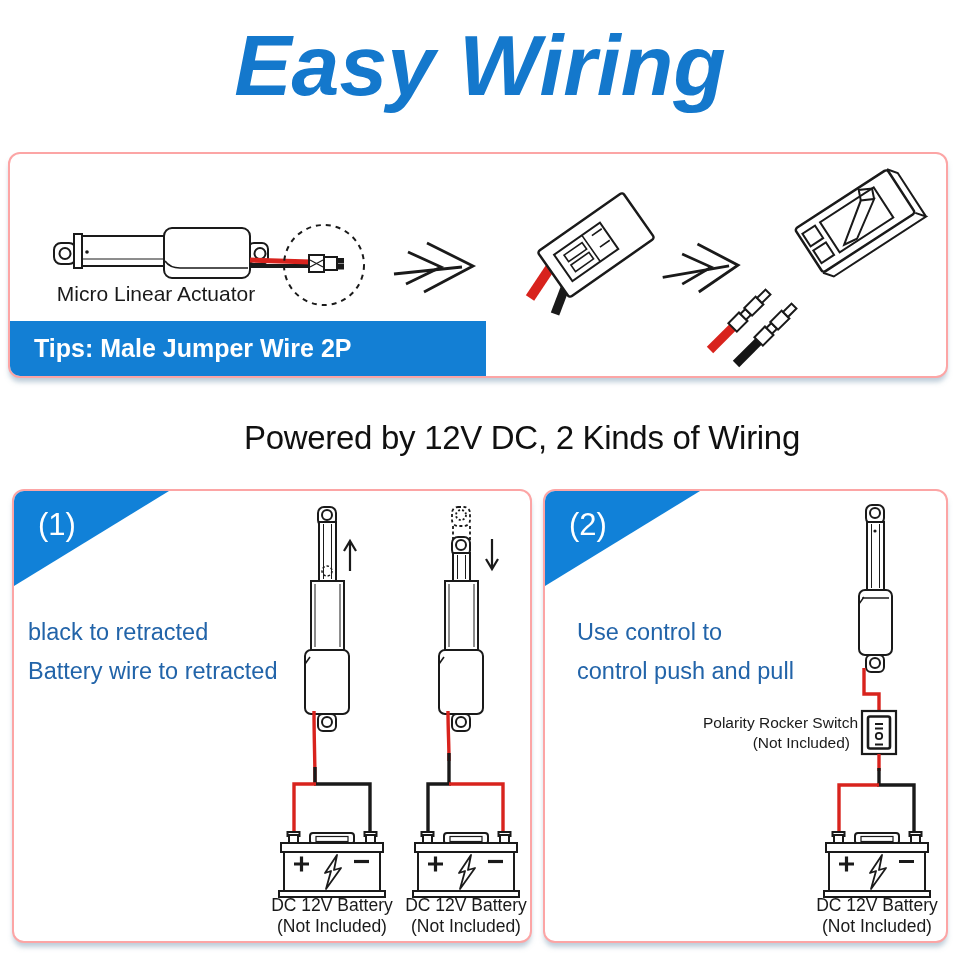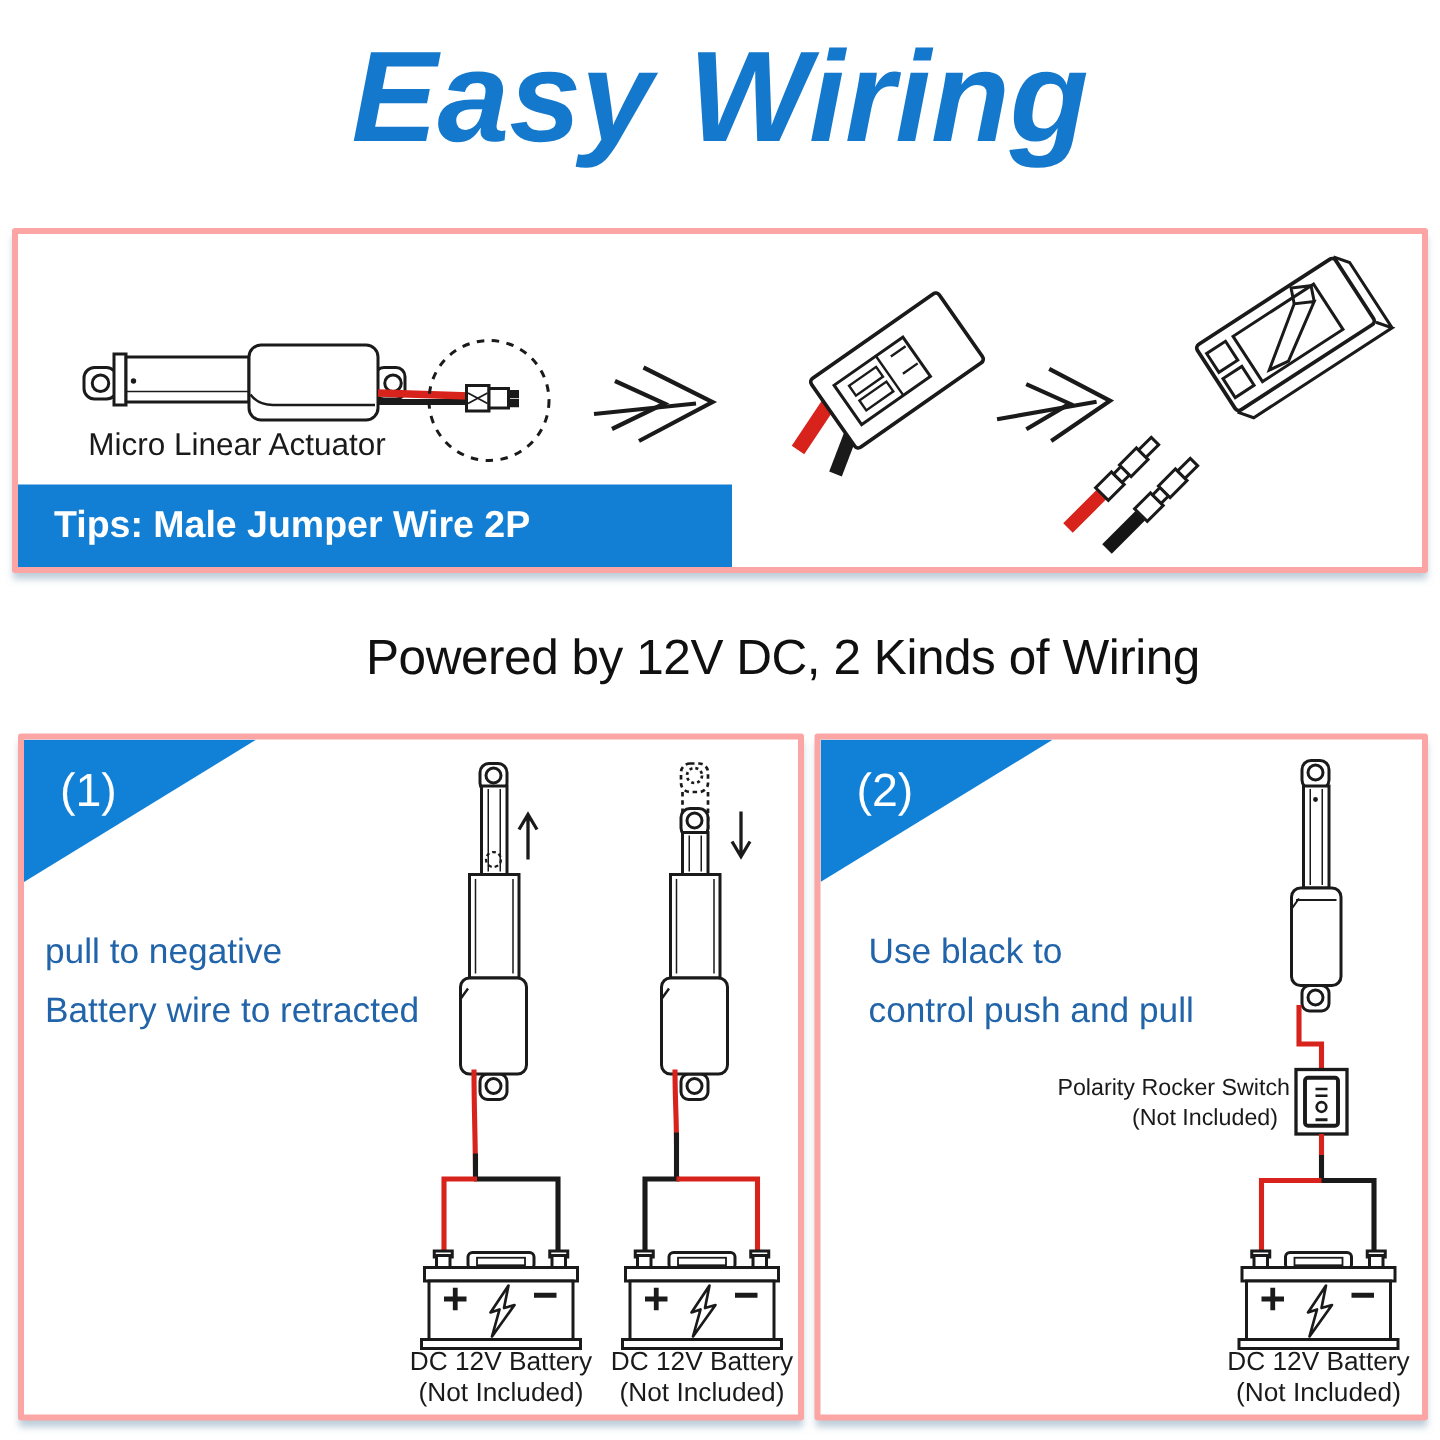--- a/index.html
+++ b/index.html
@@ -1,20 +1,20 @@
 <!DOCTYPE html>
 <html><head>
 <meta charset="utf-8">
 <style>
   html,body{margin:0;padding:0;background:#fff;}
   .page{position:relative;width:960px;height:960px;overflow:hidden;background:#fff;
         font-family:"Liberation Sans",sans-serif;}
   .title{position:absolute;top:16px;left:0;width:100%;text-align:center;
          font-size:86px;font-weight:bold;font-style:italic;color:#1478cc;}
-  .panel{position:absolute;background:#fff;border:4px solid #fca5a5;border-radius:2px;
+  .panel{position:absolute;background:#fff;border:2px solid #fca5a5;border-radius:12px;
          box-shadow:0 5px 5px -1px rgba(125,155,180,.5);overflow:hidden;}
   #topPanel{left:8px;top:152px;width:936px;height:222px;}
   .banner{position:absolute;left:0;bottom:0;width:452px;height:55px;background:#137fd4;
           color:#fff;font-size:25px;font-weight:bold;line-height:55px;padding-left:24px;}
   .heading{position:absolute;top:419px;left:0;width:100%;text-align:center;
            font-size:33px;color:#101010;letter-spacing:-0.3px;margin-left:42px;}
   #panel1{left:12px;top:489px;width:516px;height:450px;}
   #panel2{left:543px;top:489px;width:401px;height:450px;}
   .corner{position:absolute;left:0;top:0;}
   .corner-num{position:absolute;left:24px;top:16px;color:#fff;font-size:31px;}
@@ -136,21 +136,21 @@
   </div>
 
   <div class="heading">Powered by 12V DC, 2 Kinds of Wiring</div>
 
   <div class="panel" id="panel1">
     <svg class="corner" width="160" height="100">
       <path d="M0,0 H155 L0,95 Z" fill="#1181d8"></path>
     </svg>
     <div class="corner-num">(1)</div>
     <div class="blue-text">
-      <div>pull to negative</div>
+      <div>black to retracted</div>
       <div>Battery wire to retracted</div>
     </div>
     <svg class="diagram" width="516" height="450" viewBox="0 0 516 450">
 
       <g stroke="#1a1a1a" stroke-width="2" fill="#fff">
         <rect x="304" y="16" width="18" height="19" rx="6"></rect>
         <circle cx="313" cy="24" r="5"></circle>
         <rect x="305" y="31" width="17" height="59"></rect>
         <path d="M309.5,33 V88 M317.5,33 V88" stroke-width="1"></path>
         <circle cx="313" cy="80" r="5" fill="none" stroke-width="1.5" stroke-dasharray="2.5 2"></circle>
@@ -207,21 +207,21 @@
       <text x="452" y="441" text-anchor="middle" font-size="17.5" fill="#1a1a1a">(Not Included)</text>
     </svg>
   </div>
 
   <div class="panel" id="panel2">
     <svg class="corner" width="160" height="100">
       <path d="M0,0 H155 L0,95 Z" fill="#1181d8"></path>
     </svg>
     <div class="corner-num">(2)</div>
     <div class="blue-text">
-      <div>Use black to</div>
+      <div>Use control to</div>
       <div>control push and pull</div>
     </div>
     <svg class="diagram" width="401" height="450" viewBox="0 0 401 450">
 
       <g stroke="#1a1a1a" stroke-width="2" fill="#fff">
         <rect x="321" y="14" width="18" height="19" rx="6"></rect>
         <circle cx="330" cy="22" r="5"></circle>
         <rect x="322" y="31" width="17" height="68"></rect>
         <path d="M326.5,33 V97 M334.5,33 V97" stroke-width="1"></path>
         <circle cx="330" cy="40" r="1.6" fill="#1a1a1a" stroke="none"></circle>

